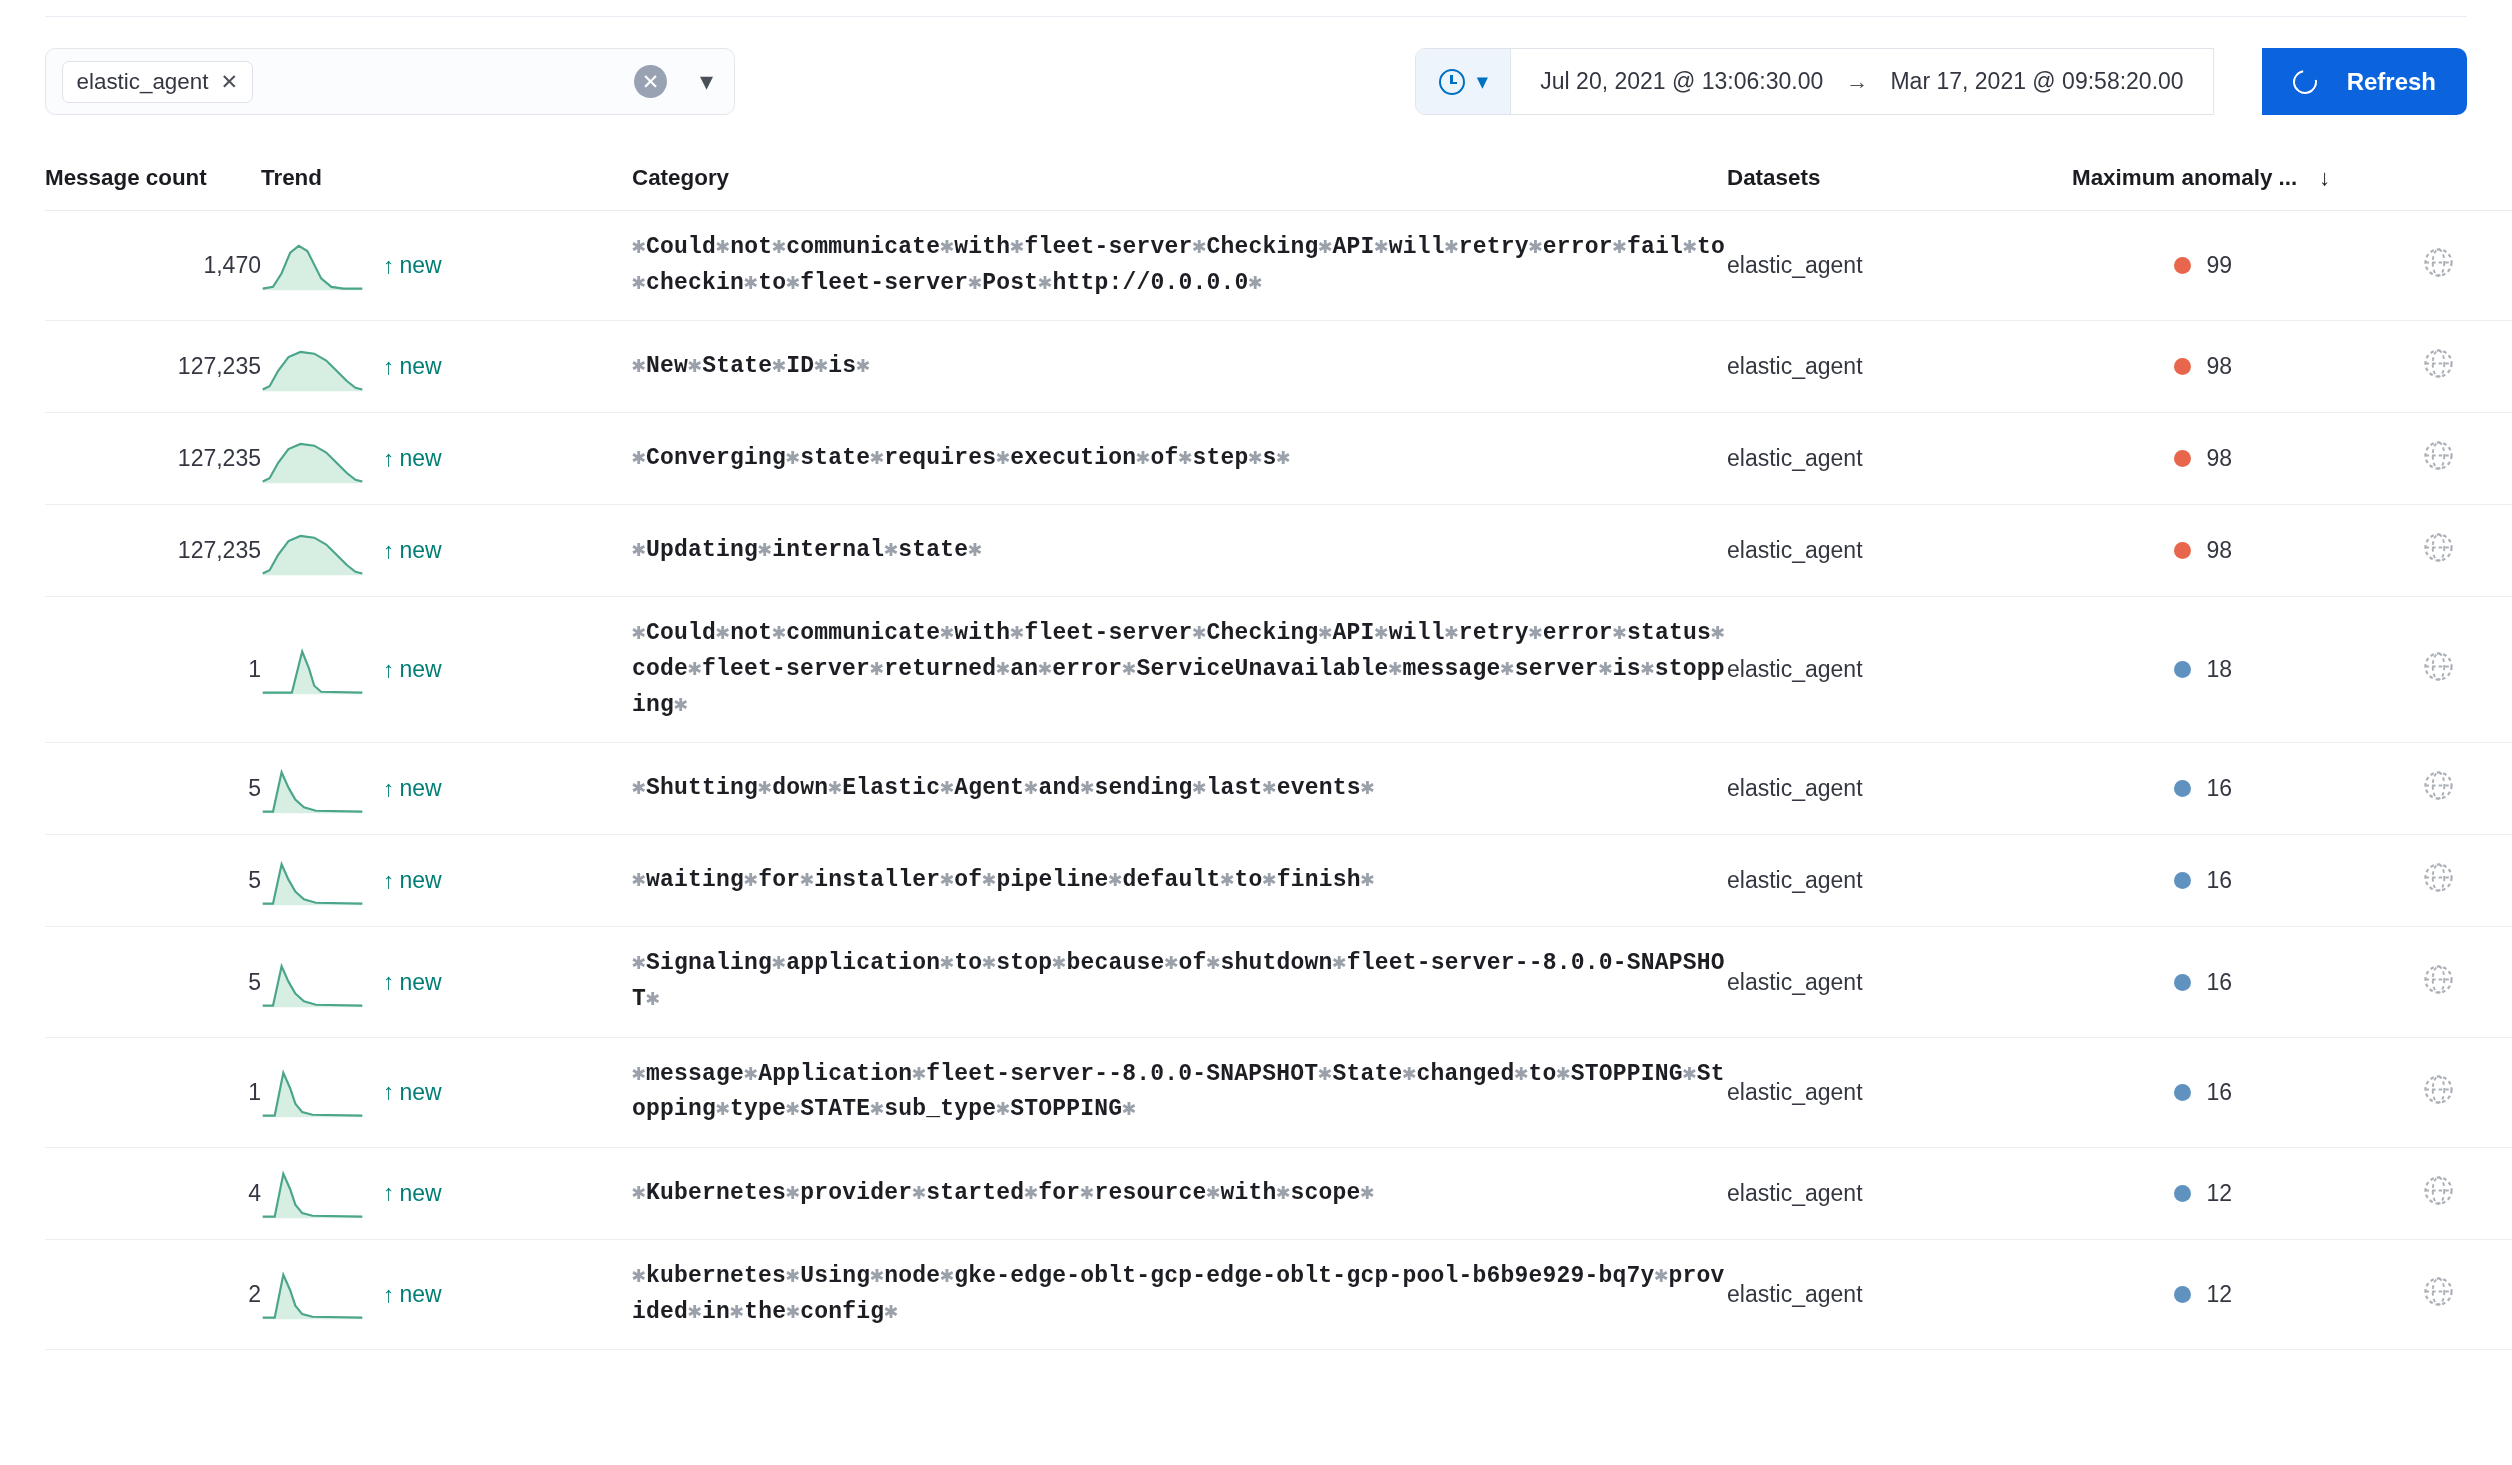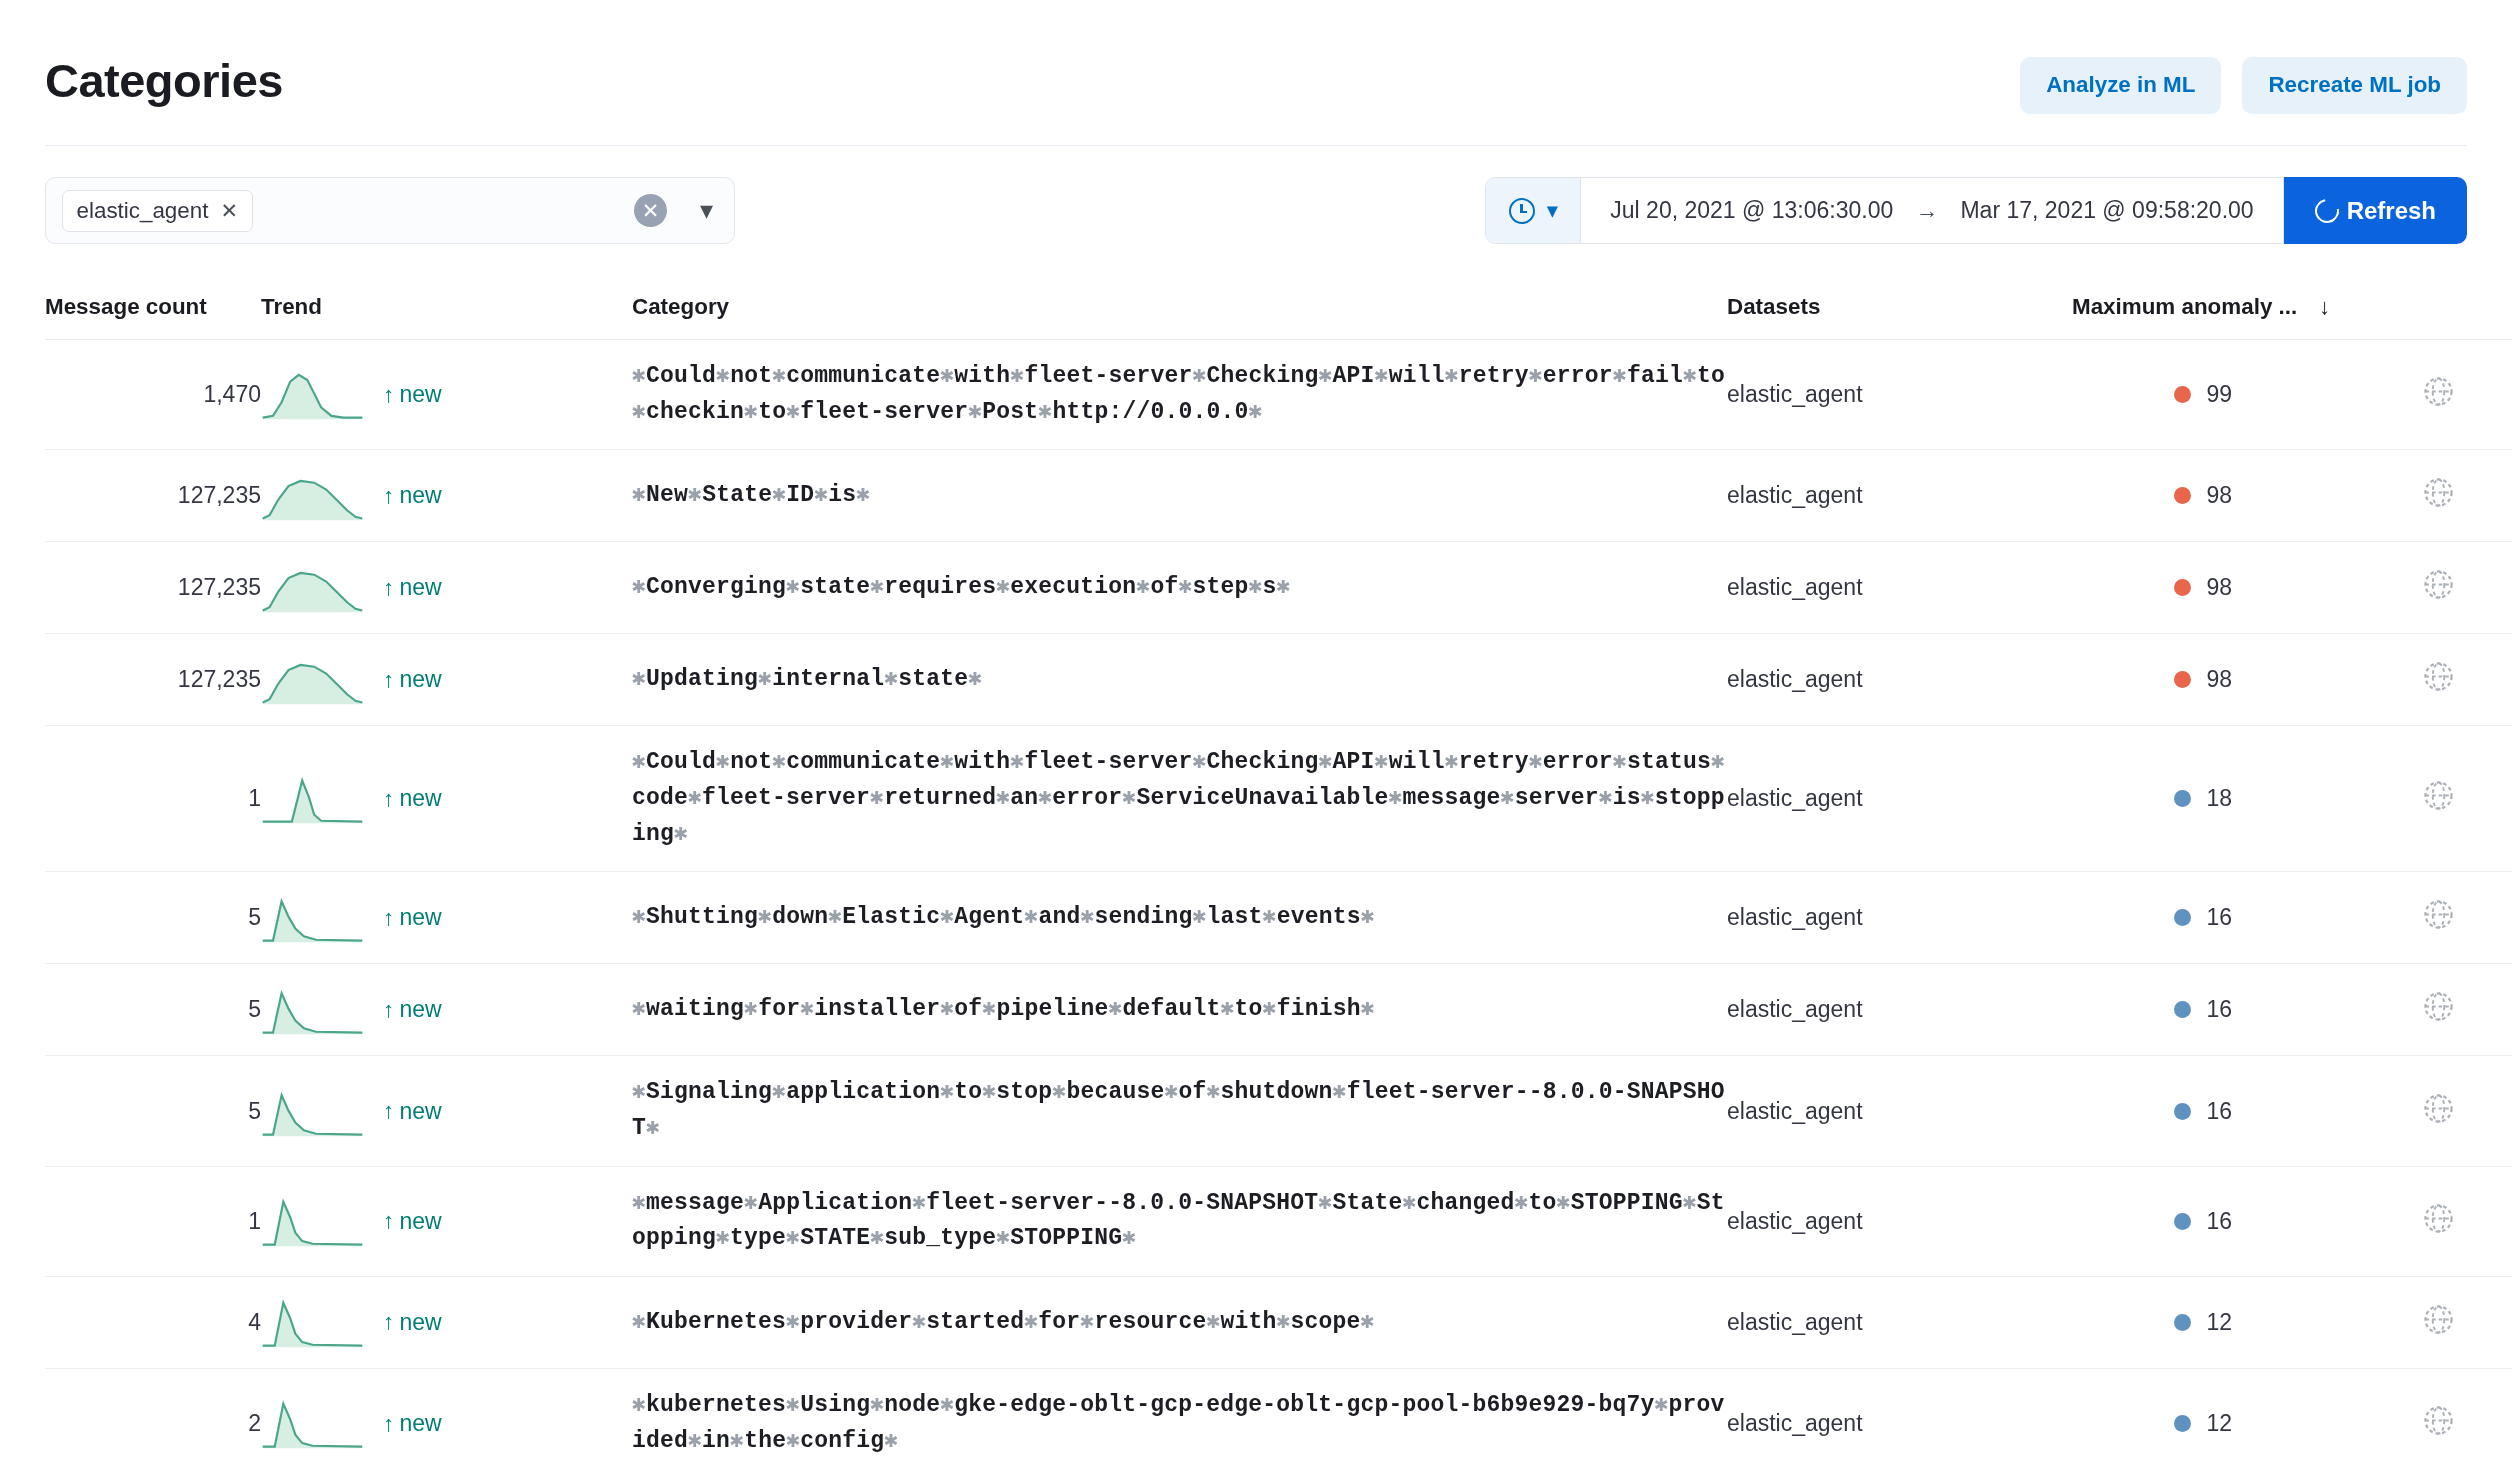--- a/index.html
+++ b/index.html
@@ -183,23 +183,24 @@
     height: 67px;
     background: #0b64dd;
     color: #ffffff;
     border: none;
     border-radius: 0 10.3px 10.3px 0;
     font-size: 24px;
     font-weight: 700;
     padding: 0 31px;
     display: flex;
     align-items: center;
-    gap: 8px;
+    gap: 30px;
     cursor: pointer;
     font-family: "Liberation Sans", sans-serif;
+    margin-left: 48px;
   }
   .refresh-icon {
     width: 24px; height: 24px;
     border: 2.6px solid #ffffff;
     border-radius: 50%;
     border-top-color: transparent;
     display: inline-block;
     transform: rotate(35deg);
   }
 
@@ -307,27 +308,20 @@
     margin-left: 15.5px;
     font-size: 22.4px;
     color: #1a1c21;
   }
 </style>
 </head>
 <body>
 
 <div class="page">
 
-  <div class="header">
-    <h1 class="page-title">Categories</h1>
-    <div class="header-actions">
-      <button class="btn-ghost">Analyze in ML</button>
-      <button class="btn-ghost secondary">Recreate ML job</button>
-    </div>
-  </div>
   <div class="header-rule"></div>
 
   <div class="filterbar">
     <div class="combo">
       <span class="pill">
         <span>elastic_agent</span>
         <span class="x">✕</span>
       </span>
       <span class="combo-clear">✕</span>
       <span class="combo-caret">▾</span>

